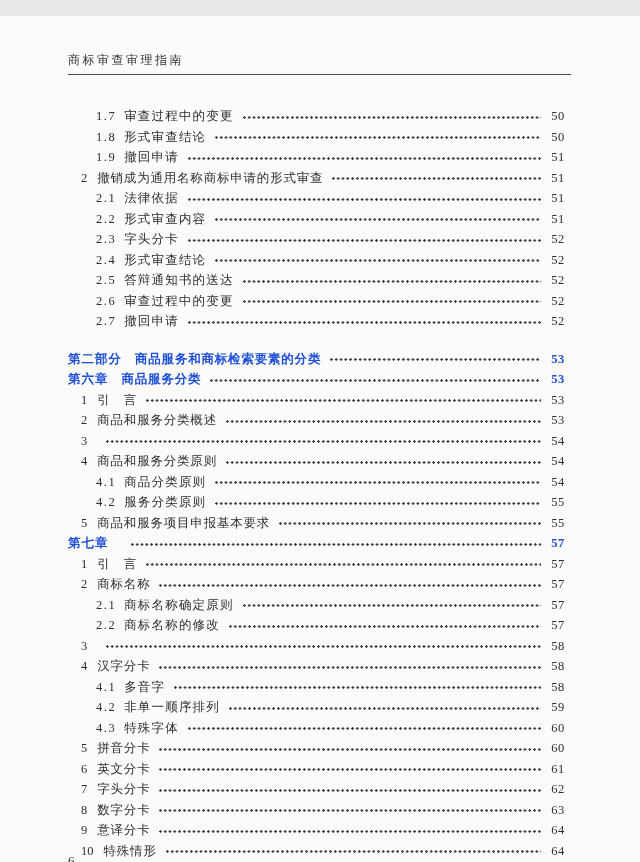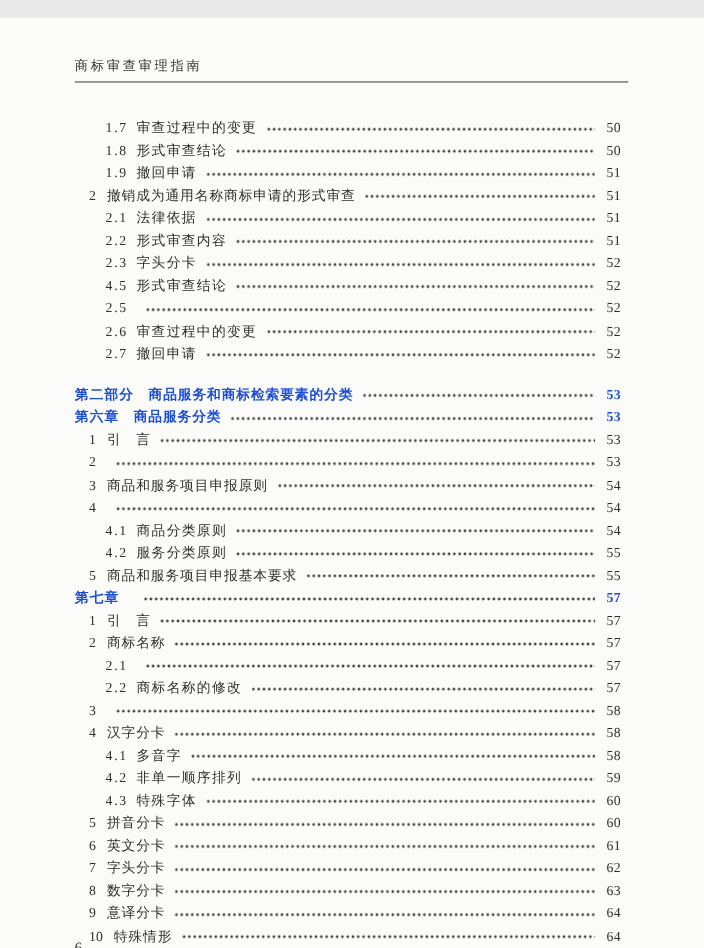--- a/index.html
+++ b/index.html
@@ -114,27 +114,28 @@
     <span class="leader"></span>
     <span class="pagenum">51</span>
   </div>
       <div class="toc-row lvl2">
     <span class="num">2.3</span>
     <span class="title">字头分卡</span>
     <span class="leader"></span>
     <span class="pagenum">52</span>
   </div>
       <div class="toc-row lvl2">
-    <span class="num">4.5</span>
+    <span class="num">2.4</span>
     <span class="title">形式审查结论</span>
     <span class="leader"></span>
     <span class="pagenum">52</span>
   </div>
       <div class="toc-row lvl2">
     <span class="num">2.5</span>
+    <span class="title">答辩通知书的送达</span>
     <span class="leader"></span>
     <span class="pagenum">52</span>
   </div>
       <div class="toc-row lvl2">
     <span class="num">2.6</span>
     <span class="title">审查过程中的变更</span>
     <span class="leader"></span>
     <span class="pagenum">52</span>
   </div>
       <div class="toc-row lvl2">
@@ -156,31 +157,32 @@
     <span class="pagenum">53</span>
   </div>
       <div class="toc-row lvl1">
     <span class="num">1</span>
     <span class="title">引　言</span>
     <span class="leader"></span>
     <span class="pagenum">53</span>
   </div>
       <div class="toc-row lvl1">
     <span class="num">2</span>
+    <span class="title">商品和服务分类概述</span>
     <span class="leader"></span>
     <span class="pagenum">53</span>
   </div>
       <div class="toc-row lvl1">
     <span class="num">3</span>
-    <span class="title">商品和服务项目申报原则</span>
     <span class="leader"></span>
     <span class="pagenum">54</span>
   </div>
       <div class="toc-row lvl1">
     <span class="num">4</span>
+    <span class="title">商品和服务分类原则</span>
     <span class="leader"></span>
     <span class="pagenum">54</span>
   </div>
       <div class="toc-row lvl2">
     <span class="num">4.1</span>
     <span class="title">商品分类原则</span>
     <span class="leader"></span>
     <span class="pagenum">54</span>
   </div>
       <div class="toc-row lvl2">
@@ -207,20 +209,21 @@
     <span class="pagenum">57</span>
   </div>
       <div class="toc-row lvl1">
     <span class="num">2</span>
     <span class="title">商标名称</span>
     <span class="leader"></span>
     <span class="pagenum">57</span>
   </div>
       <div class="toc-row lvl2">
     <span class="num">2.1</span>
+    <span class="title">商标名称确定原则</span>
     <span class="leader"></span>
     <span class="pagenum">57</span>
   </div>
       <div class="toc-row lvl2">
     <span class="num">2.2</span>
     <span class="title">商标名称的修改</span>
     <span class="leader"></span>
     <span class="pagenum">57</span>
   </div>
       <div class="toc-row lvl1">

